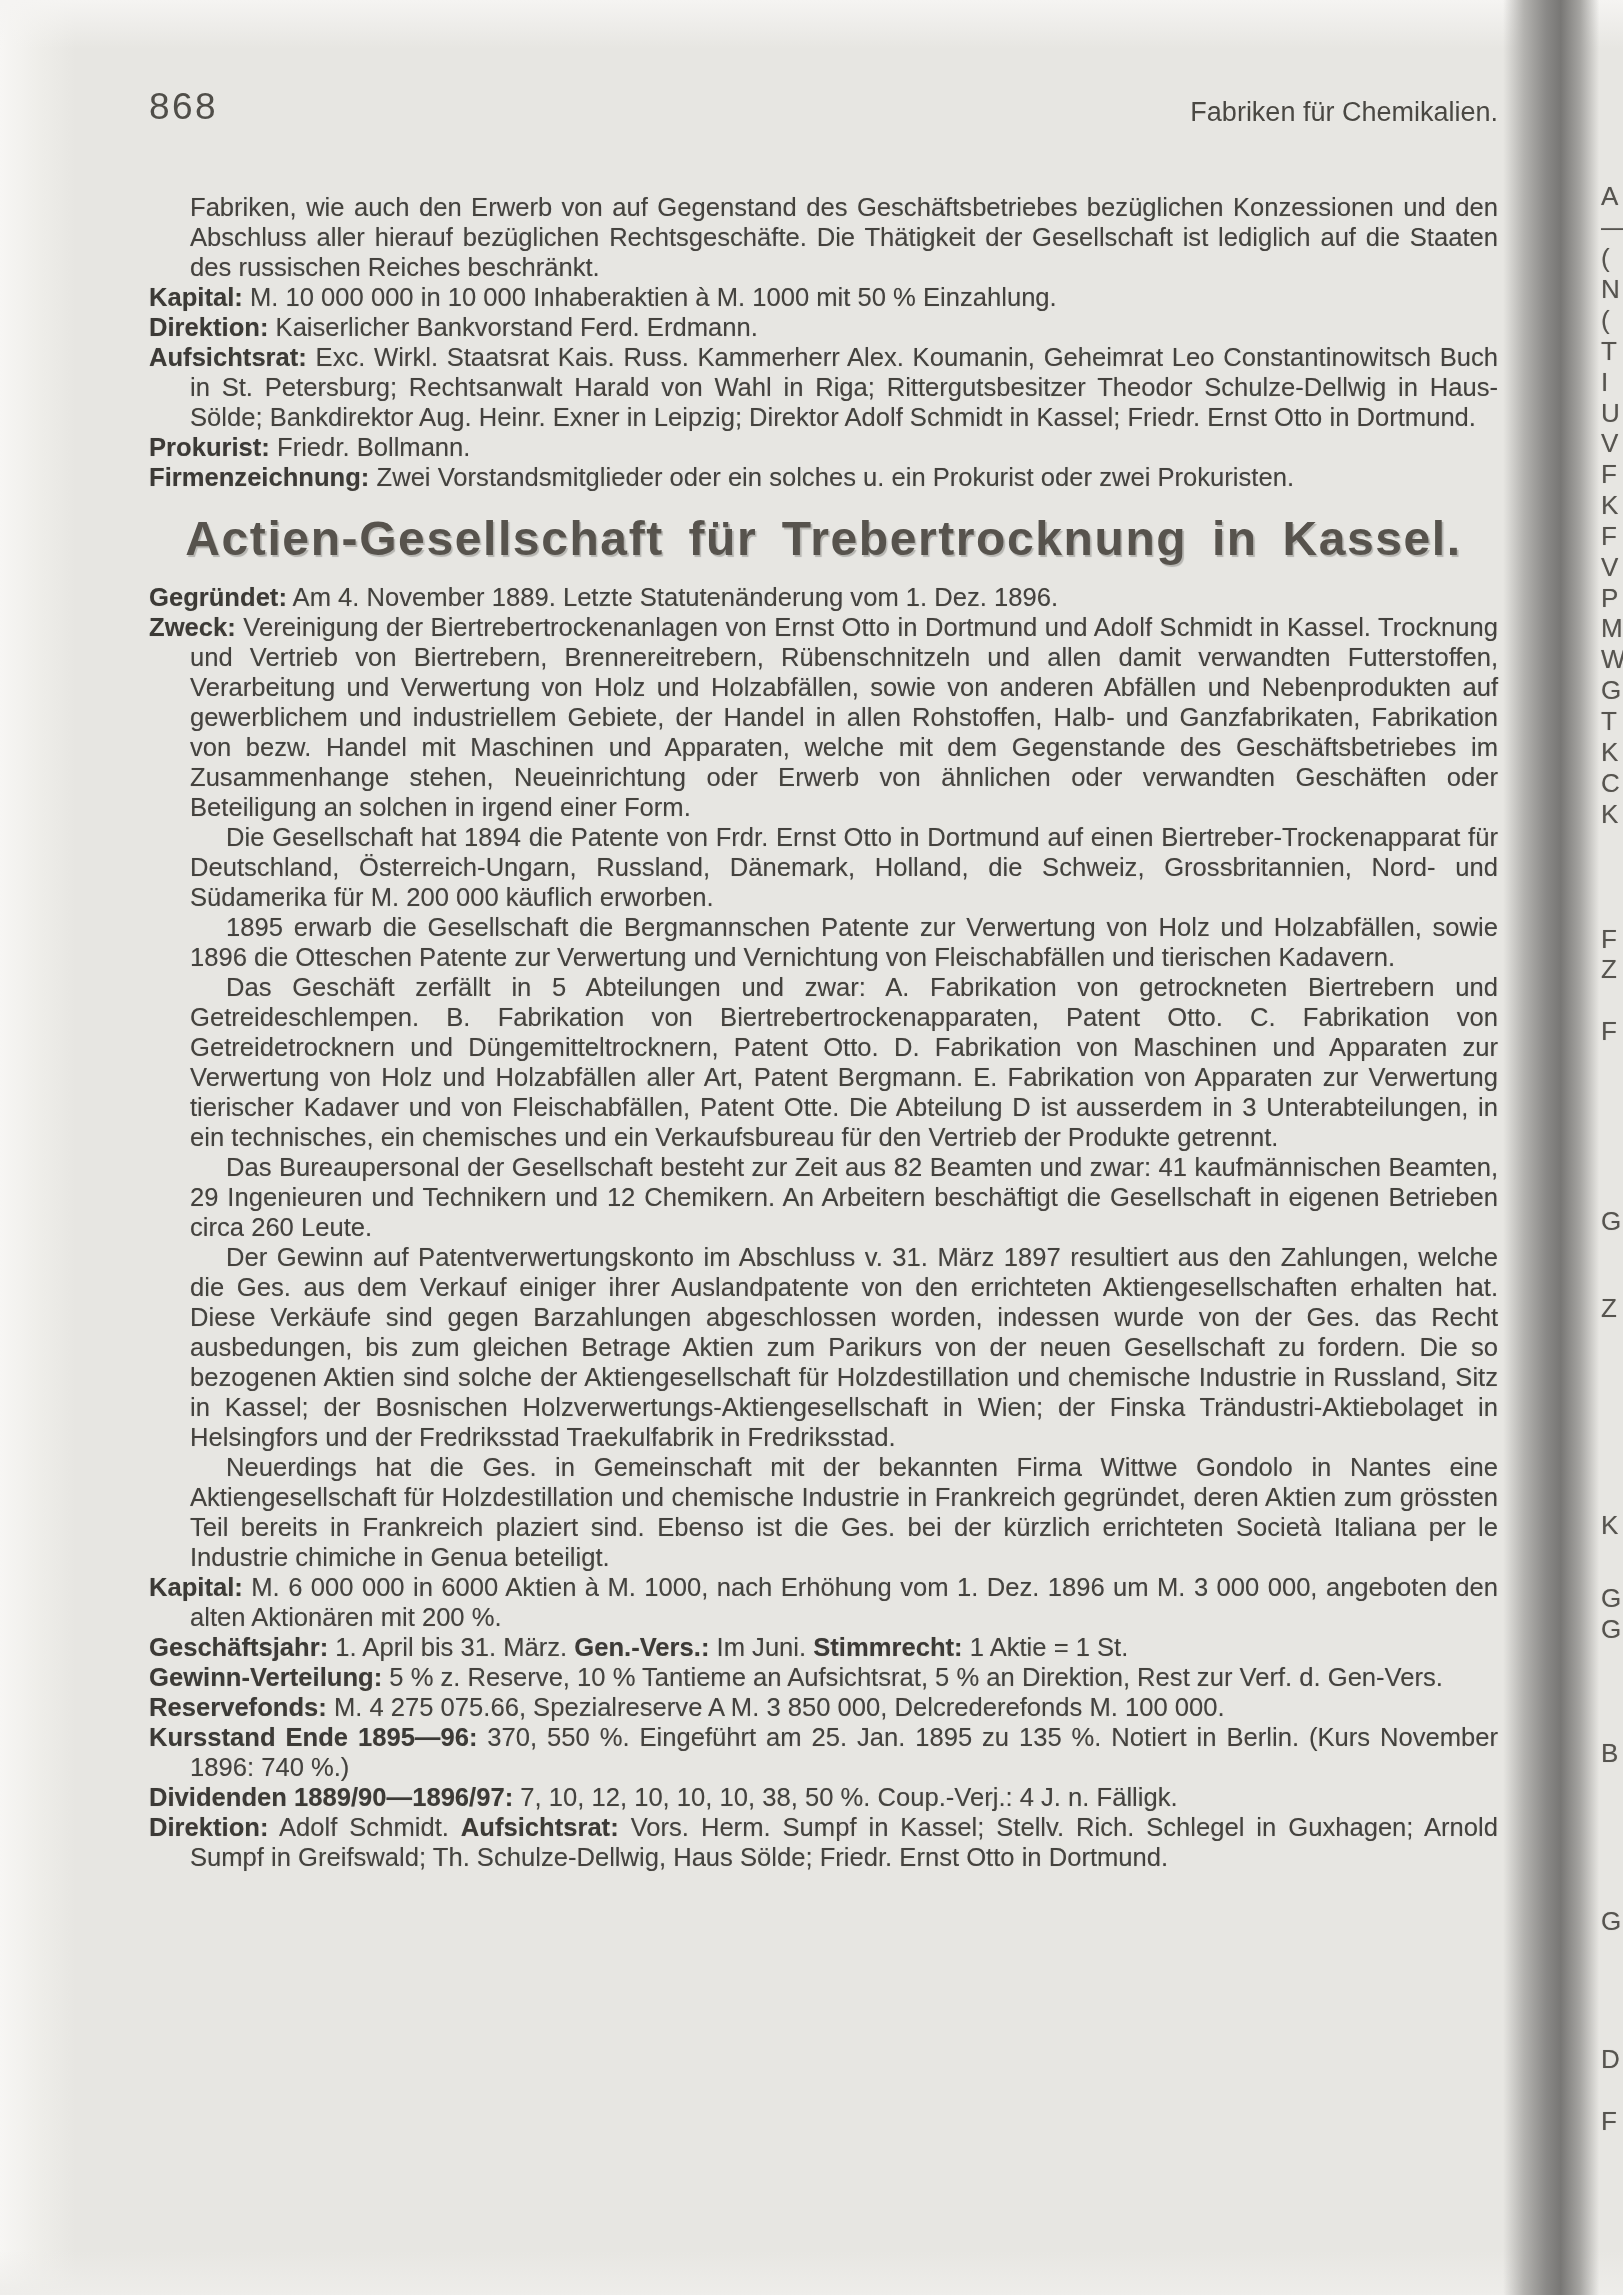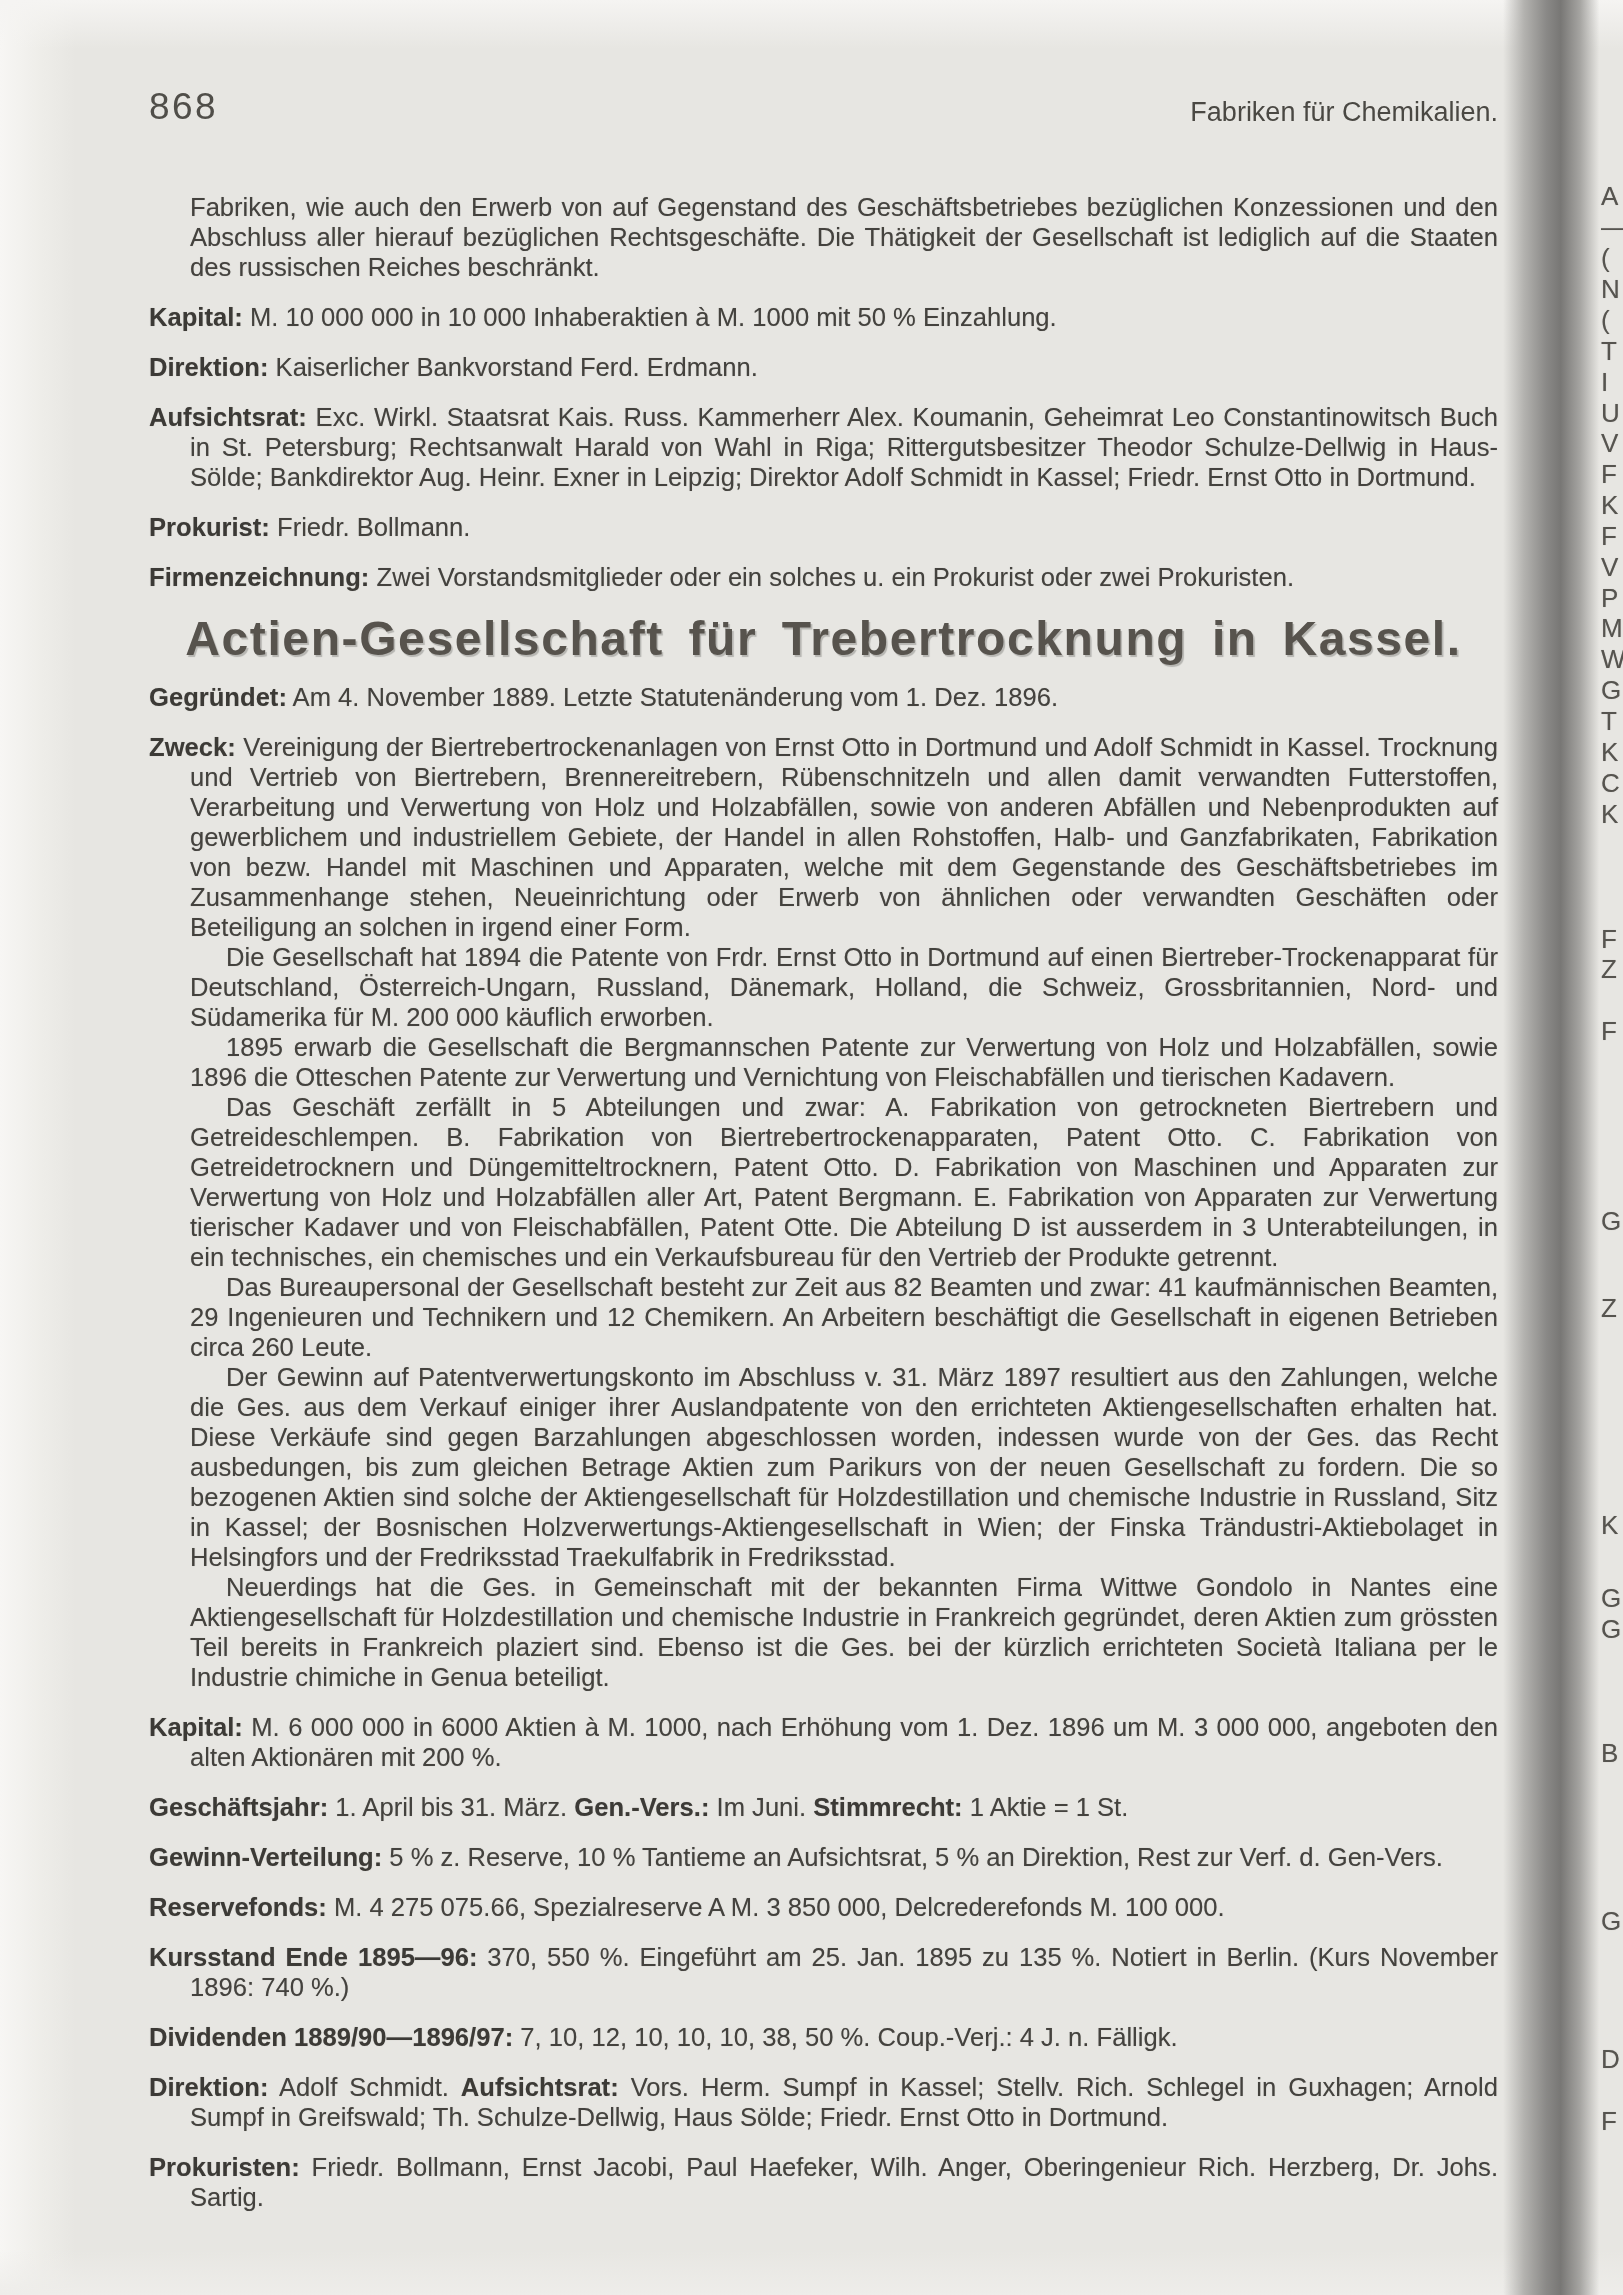--- a/index.html
+++ b/index.html
@@ -27,21 +27,21 @@
     background:linear-gradient(to right,
       rgba(166,165,162,0) 0%, #b3b2af 22%, #8a8987 45%,
       #787775 60%, #a5a4a1 80%, rgba(214,213,210,0.05) 100%);}
   
   .pagenum{position:absolute;left:149px;top:86px;font-size:37px;letter-spacing:2.4px;color:#504e49;}
   .runhead{position:absolute;left:149px;top:97px;width:1349px;text-align:right;font-size:27px;color:#4a4843;}
   
   .column{position:absolute;left:149px;top:192px;width:1349px;
     font-size:25.6px;line-height:30px;color:var(--ink);}
   .para{text-align:justify;text-shadow:0 0 0.8px rgba(70,68,64,0.35);}
-  .para.hang{padding-left:41px;text-indent:-41px;margin-top:20px;}
+  .para.hang{padding-left:41px;text-indent:-41px;}
   .para.sub{padding-left:41px;text-indent:36px;}
   .para.cont{padding-left:41px;}
   .para b{font-weight:bold;color:#3c3a36;}
   .entry-title{
     font-size:48px;line-height:47px;font-weight:bold;text-align:center;
     margin:23px 0 19.5px 0;letter-spacing:1.6px;word-spacing:9.7px;
     color:#57534d;text-shadow:1.6px 1.6px 0.8px rgba(40,38,34,0.25);
   }
   
   .frag{position:absolute;left:1601px;font-size:26px;line-height:28px;color:#56544f;
@@ -77,21 +77,20 @@
         <div class="para sub">Das Bureaupersonal der Gesellschaft besteht zur Zeit aus 82 Beamten und zwar: 41 kaufmännischen Beamten, 29 Ingenieuren und Technikern und 12 Chemikern.  An Arbeitern beschäftigt die Gesellschaft in eigenen Betrieben circa 260 Leute.</div>
         <div class="para sub">Der Gewinn auf Patentverwertungskonto im Abschluss v. 31. März 1897 resultiert aus den Zahlungen, welche die Ges. aus dem Verkauf einiger ihrer Auslandpatente von den errichteten Aktiengesellschaften erhalten hat.  Diese Verkäufe sind gegen Barzahlungen abgeschlossen worden, indessen wurde von der Ges. das Recht ausbedungen, bis zum gleichen Betrage Aktien zum Parikurs von der neuen Gesellschaft zu fordern.  Die so bezogenen Aktien sind solche der Aktiengesellschaft für Holzdestillation und chemische Industrie in Russland, Sitz in Kassel; der Bosnischen Holzverwertungs-Aktiengesellschaft in Wien; der Finska Trändustri-Aktiebolaget in Helsingfors und der Fredriksstad Traekulfabrik in Fredriksstad.</div>
         <div class="para sub">Neuerdings hat die Ges. in Gemeinschaft mit der bekannten Firma Wittwe Gondolo in Nantes eine Aktiengesellschaft für Holzdestillation und chemische Industrie in Frankreich gegründet, deren Aktien zum grössten Teil bereits in Frankreich plaziert sind.  Ebenso ist die Ges. bei der kürzlich errichteten Società Italiana per le Industrie chimiche in Genua beteiligt.</div>
         <div class="para hang"><b>Kapital:</b> M. 6 000 000 in 6000 Aktien à M. 1000, nach Erhöhung vom 1. Dez. 1896 um M. 3 000 000, angeboten den alten Aktionären mit 200 %.</div>
         <div class="para hang"><b>Geschäftsjahr:</b> 1. April bis 31. März.   <b>Gen.-Vers.:</b> Im Juni.   <b>Stimmrecht:</b> 1 Aktie = 1 St.</div>
         <div class="para hang"><b>Gewinn-Verteilung:</b> 5 % z. Reserve, 10 % Tantieme an Aufsichtsrat, 5 % an Direktion, Rest zur Verf. d. Gen-Vers.</div>
         <div class="para hang"><b>Reservefonds:</b> M. 4 275 075.66, Spezialreserve A M. 3 850 000, Delcrederefonds M. 100 000.</div>
         <div class="para hang"><b>Kursstand Ende 1895—96:</b> 370, 550 %.  Eingeführt am 25. Jan. 1895 zu 135 %.  Notiert in Berlin.  (Kurs November 1896: 740 %.)</div>
         <div class="para hang"><b>Dividenden 1889/90—1896/97:</b> 7, 10, 12, 10, 10, 10, 38, 50 %.  Coup.-Verj.: 4 J. n. Fälligk.</div>
         <div class="para hang"><b>Direktion:</b> Adolf Schmidt.  <b>Aufsichtsrat:</b> Vors. Herm. Sumpf in Kassel; Stellv. Rich. Schlegel in Guxhagen; Arnold Sumpf in Greifswald; Th. Schulze-Dellwig, Haus Sölde; Friedr. Ernst Otto in Dortmund.</div>
-        <div class="para hang"><b>Prokuristen:</b> Friedr. Bollmann, Ernst Jacobi, Paul Haefeker, Wilh. Anger, Oberingenieur Rich. Herzberg, Dr. Johs. Sartig.</div>
       </div>
   </div>
 
   <div class="gutter"></div>
   <div id="fragments">
       <span class="frag" style="top: 182px;">A</span>
       <span class="frag" style="top: 213px;">—</span>
       <span class="frag" style="top: 244px;">(</span>
       <span class="frag" style="top: 275px;">N</span>
       <span class="frag" style="top: 306px;">(</span>

